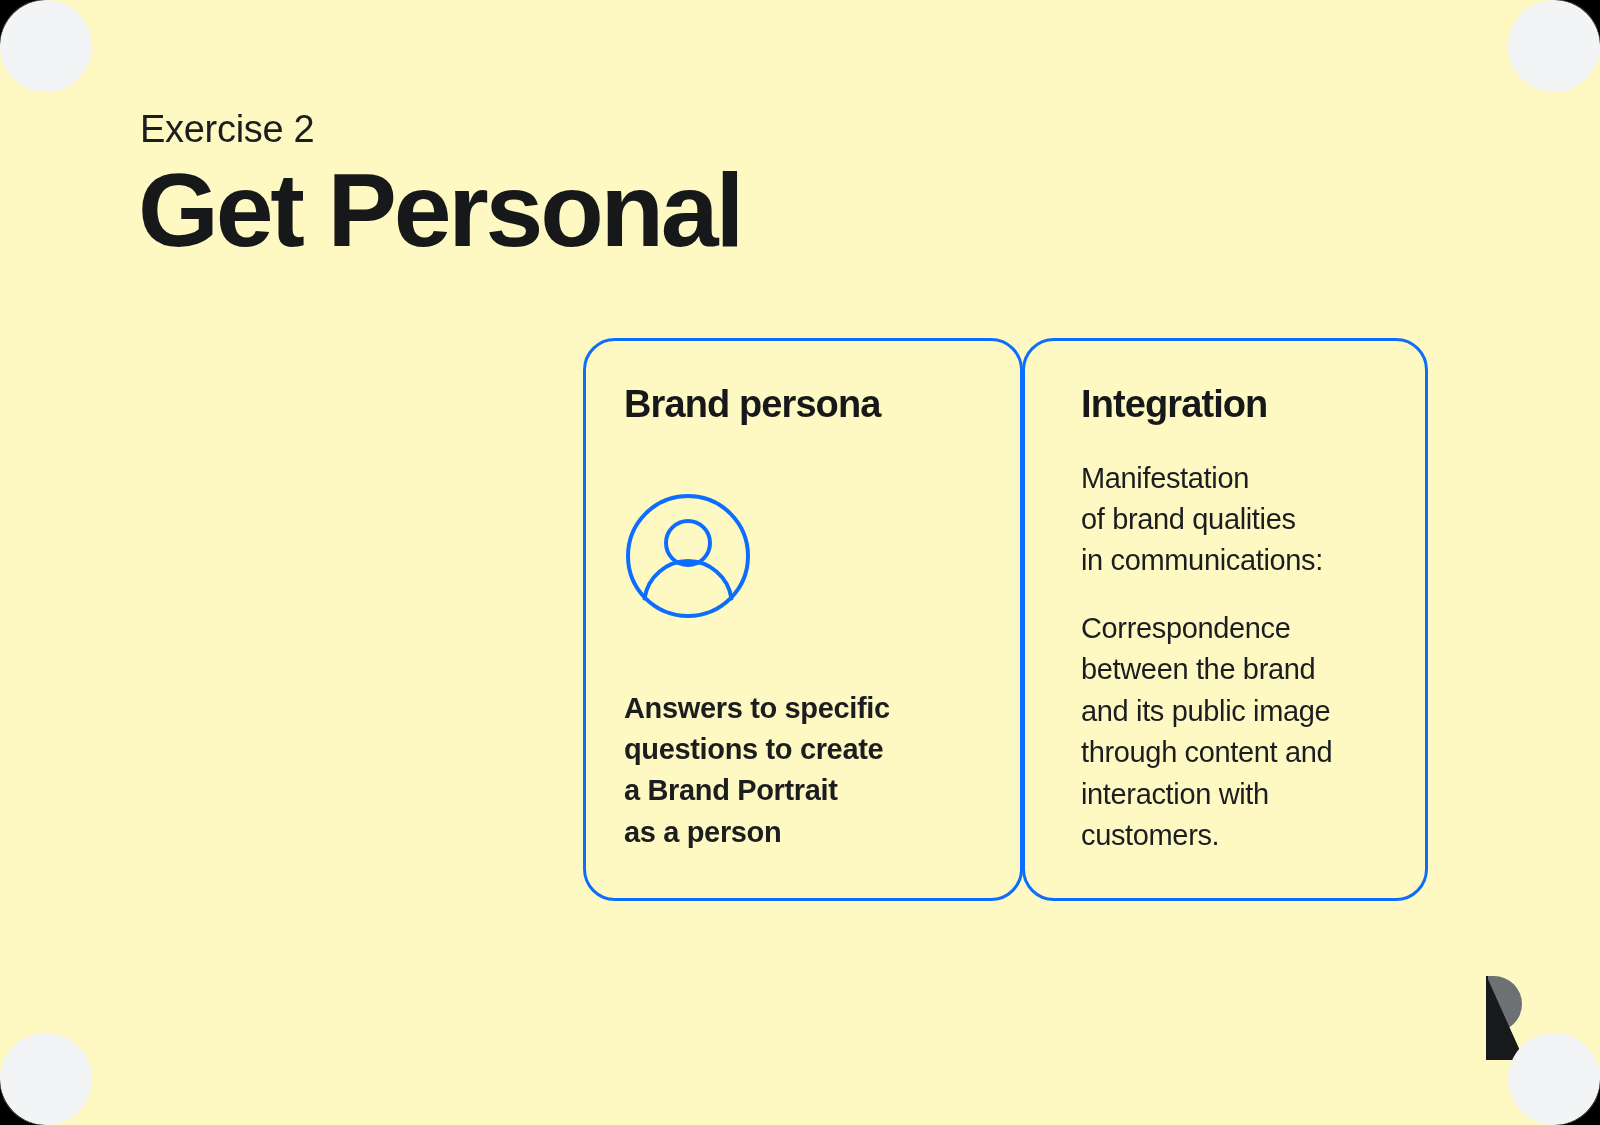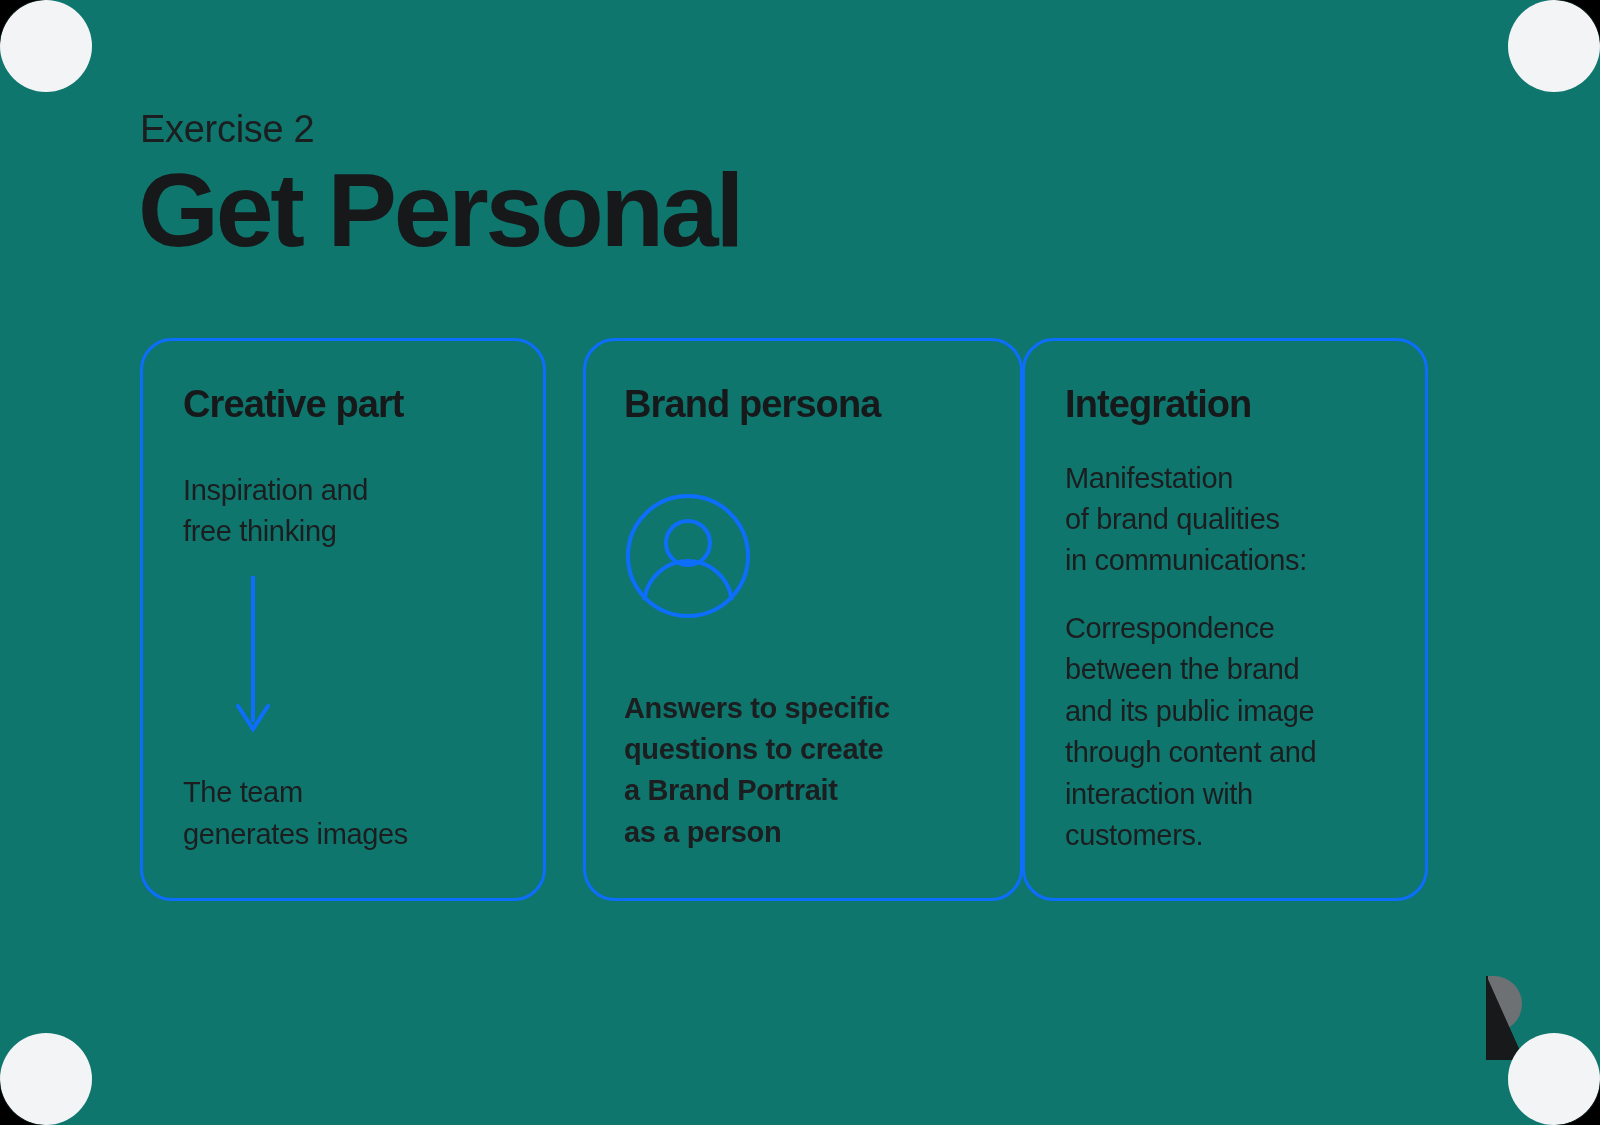--- a/index.html
+++ b/index.html
@@ -11,21 +11,21 @@
     width: 1600px;
     height: 1125px;
     overflow: hidden;
     font-family: "Liberation Sans", sans-serif;
   }
 
   #slide {
     position: relative;
     width: 1600px;
     height: 1125px;
-    background: #0f766e;
+    background: #fef9c3;
     border-radius: 44px;
     overflow: hidden;
     box-sizing: border-box;
   }
 
   
   .eyebrow {
     position: absolute;
     left: 140px;
     top: 108px;
@@ -92,21 +92,21 @@
   #c0-text-a { margin-top: 44px; }
   #c0-arrow  { margin-top: 22px; margin-left: 50px; }
   #c0-text-b { margin-top: 28px; }
 
   
   #card-1 .card-inner { padding-left: 38px; }
   #c1-icon  { margin-top: 66px; margin-left: 0px; }
   #c1-text  { margin-top: 68px; font-weight: bold; }
 
   
-  #card-2 .card-inner { padding-left: 40px; }
+  #card-2 .card-inner { padding-left: 56px; }
   #c2-text-a { margin-top: 32px; }
   #c2-text-b { margin-top: 26px; }
 
   svg { display: block; }
 
   
   #logo {
     position: absolute;
     left: 1448px;
     top: 974px;
@@ -139,35 +139,20 @@
   #corner-br i { right: 0; bottom: 0; }
 </style>
 </head>
 <body>
 
 <div id="slide">
 
   <div class="eyebrow">Exercise 2</div>
   <div class="headline">Get Personal</div>
 
-  <div class="card" id="card-0">
-    <div class="card-inner">
-      <div class="card-title" id="c0-title">Creative part</div>
-      <div class="card-body" id="c0-text-a">Inspiration and
-free thinking</div>
-      <div id="c0-arrow">
-        <svg width="40" height="170" viewBox="0 0 40 170" fill="none" aria-hidden="true">
-          <path d="M20 2 V148" stroke="#0d6efd" stroke-width="4" stroke-linecap="butt"></path>
-          <path d="M5 132 L20 155 L35 132" stroke="#0d6efd" stroke-width="4" fill="none" stroke-linecap="round" stroke-linejoin="miter"></path>
-        </svg>
-      </div>
-      <div class="card-body" id="c0-text-b">The team
-generates images</div>
-    </div>
-  </div>
 
   <div class="card" id="card-1">
     <div class="card-inner">
       <div class="card-title">Brand persona</div>
       <div id="c1-icon">
         <svg width="128" height="128" viewBox="0 0 128 128" fill="none" aria-hidden="true">
           <circle cx="64" cy="64" r="60" stroke="#0d6efd" stroke-width="4" fill="none"></circle>
           <circle cx="64" cy="51" r="22" stroke="#0d6efd" stroke-width="4" fill="none"></circle>
           <path d="M20.5 106.5 A44 44 0 0 1 107.5 106.5" stroke="#0d6efd" stroke-width="4" fill="none" stroke-linecap="round"></path>
         </svg>

